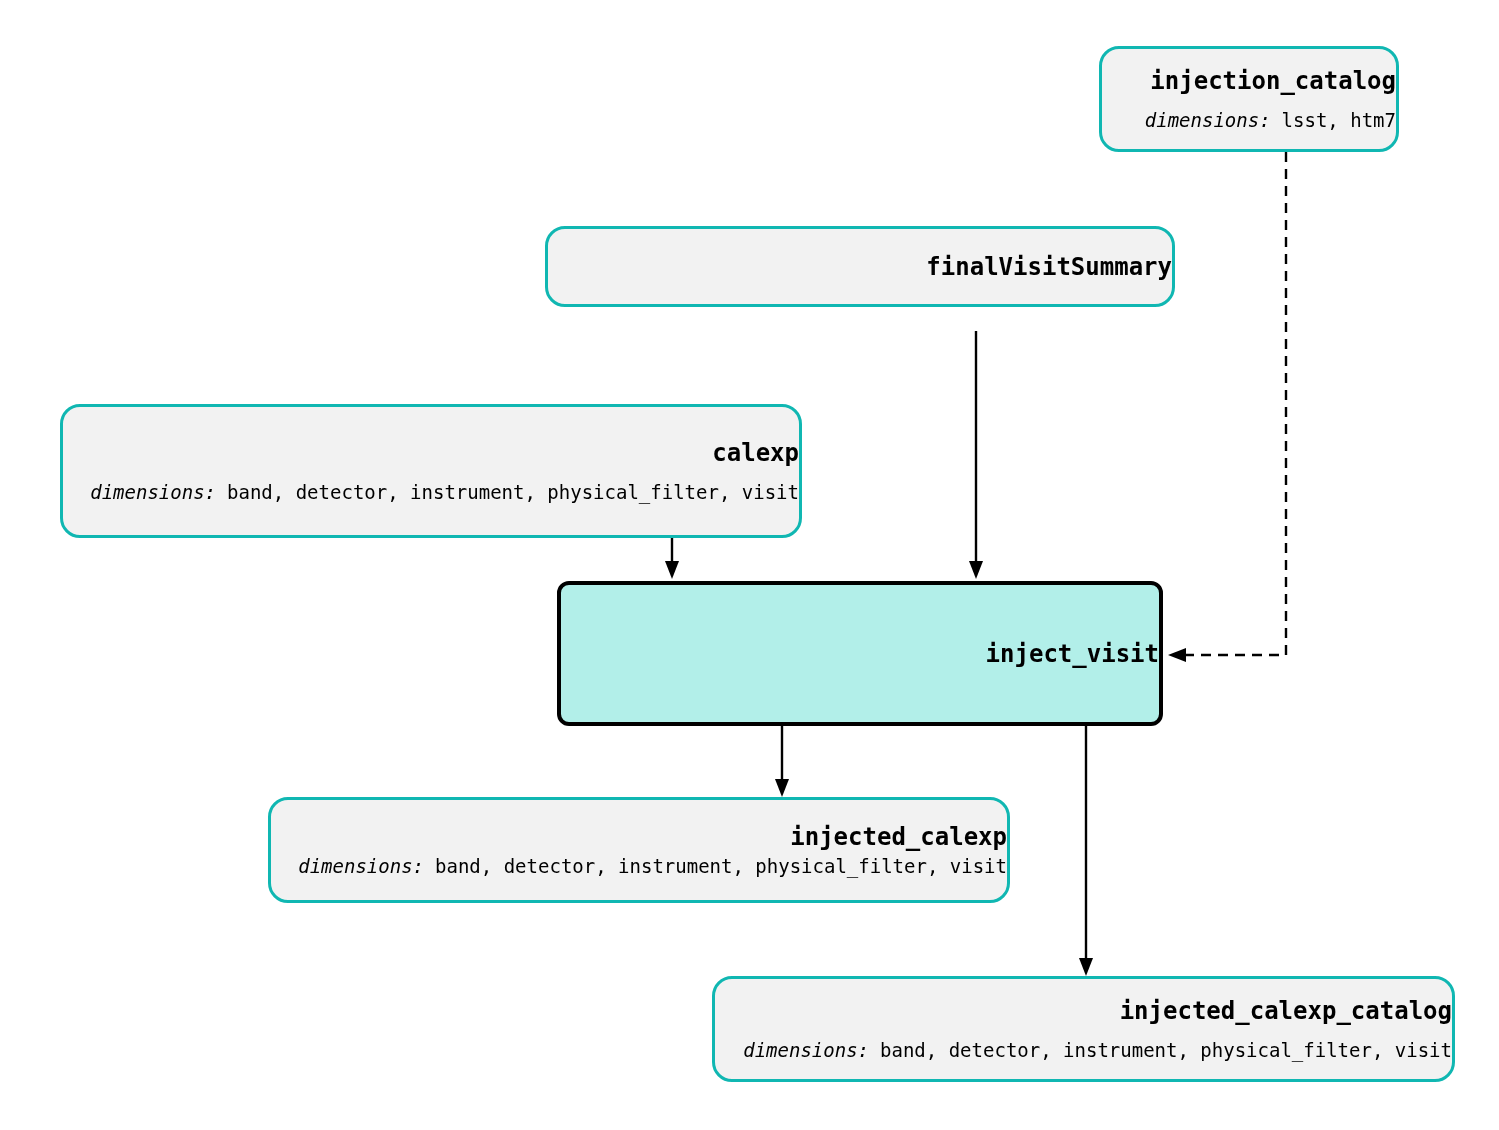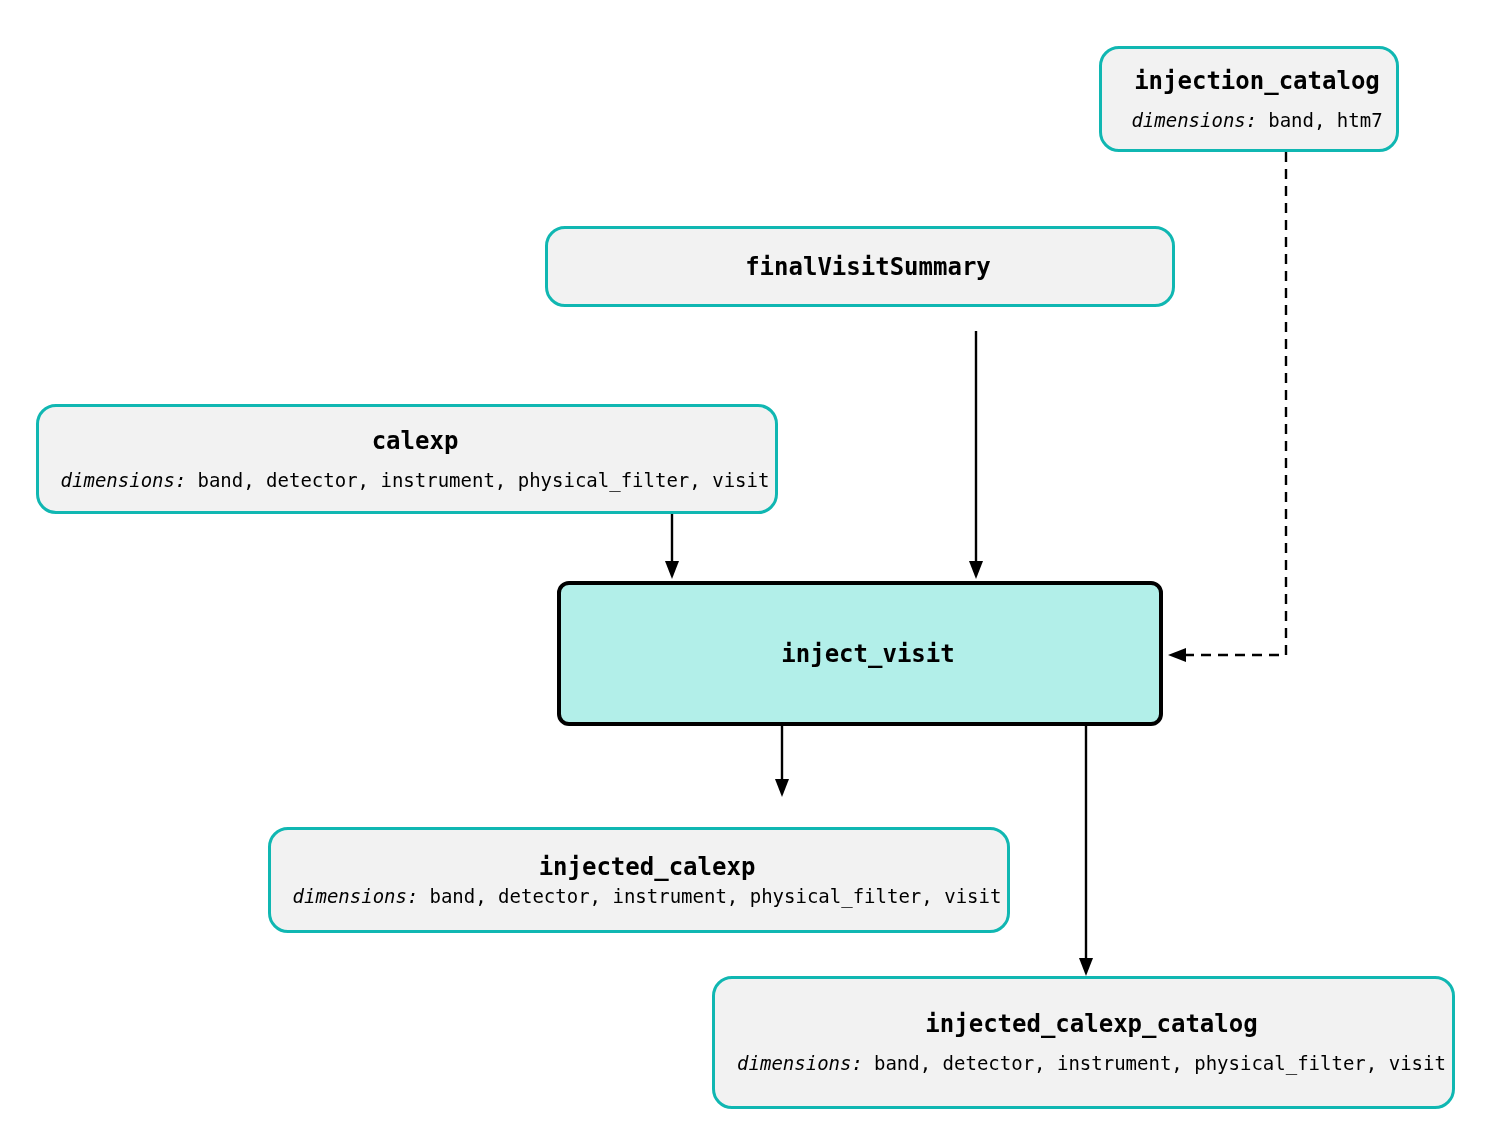--- a/index.html
+++ b/index.html
@@ -24,21 +24,21 @@
   .edges{
     position:absolute;
     left:0;top:0;
     width:1499px;height:1130px;
   }
   .node{
     position:absolute;
     box-sizing:border-box;
     display:flex;
     flex-direction:column;
-    align-items:center;
+    align-items:flex-end;
     justify-content:center;
     gap:18px;
     text-align:center;
     white-space:nowrap;
     padding-left:16px;
   }
   .node.dataset{
     background:var(--dataset-fill);
     border:3.5px solid var(--dataset-border);
     border-radius:20px;
@@ -60,24 +60,24 @@
   .node-dims{
     font-size:19px;
     line-height:1;
   }
   .dims-label{
     font-style:italic;
     margin-right:11px;
   }
   #node-injection-catalog     {left:1099px; top:46px;  width:300px; height:106px;}
   #node-finalvisitsummary     {left:545px;  top:226px; width:630px; height:81px;}
-  #node-calexp                {left:36px;   top:404px; width:742px; height:110px;}
+  #node-calexp                {left:60px;   top:404px; width:742px; height:134px;}
   #node-inject-visit          {left:557px;  top:581px; width:606px; height:145px; gap:18px;}
-  #node-injected-calexp       {left:268px;  top:827px; width:742px; height:106px;gap:8px;}
-  #node-injected-calexp-catalog{left:712px; top:976px; width:743px; height:133px;}
+  #node-injected-calexp       {left:268px;  top:797px; width:742px; height:106px;gap:8px;}
+  #node-injected-calexp-catalog{left:712px; top:976px; width:743px; height:106px;}
   .edge-line{
     stroke:var(--edge);
     stroke-width:2.4;
     fill:none;
   }
   .edge-line.dashed{
     stroke-dasharray:10 7;
   }
   .arrowhead{
     fill:var(--edge);
@@ -112,21 +112,21 @@
     </g>
 
     <g>
       <line class="edge-line" x1="1086" y1="726" x2="1086" y2="958"></line>
       <polygon class="arrowhead" points="1086,976 1079,958 1093,958"></polygon>
     </g>
   </svg>
 
   <div class="node dataset" id="node-injection-catalog">
     <div class="node-title">injection_catalog</div>
-    <div class="node-dims"><span class="dims-label">dimensions:</span><span class="dims-value">band, htm7</span></div>
+    <div class="node-dims"><span class="dims-label">dimensions:</span><span class="dims-value">lsst, htm7</span></div>
   </div>
 
   <div class="node dataset" id="node-finalvisitsummary">
     <div class="node-title">finalVisitSummary</div>
   </div>
 
   <div class="node dataset" id="node-calexp">
     <div class="node-title">calexp</div>
     <div class="node-dims"><span class="dims-label">dimensions:</span><span class="dims-value">band, detector, instrument, physical_filter, visit</span></div>
   </div>

